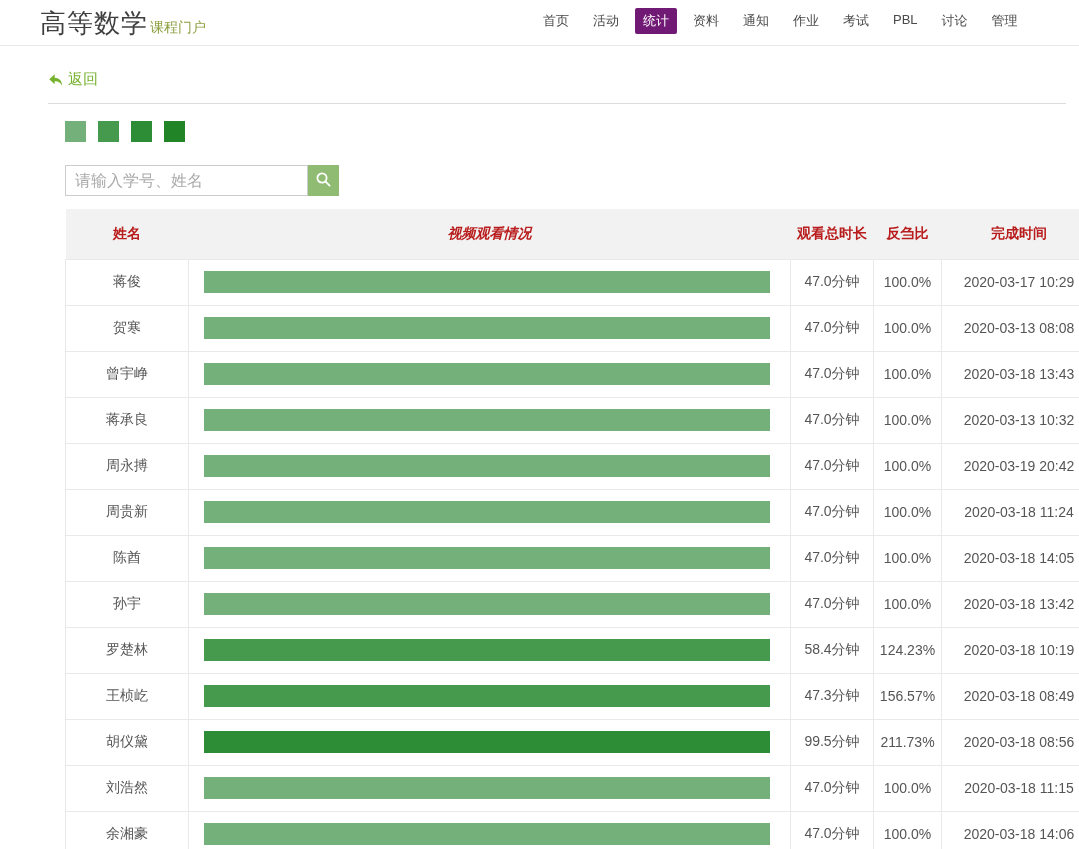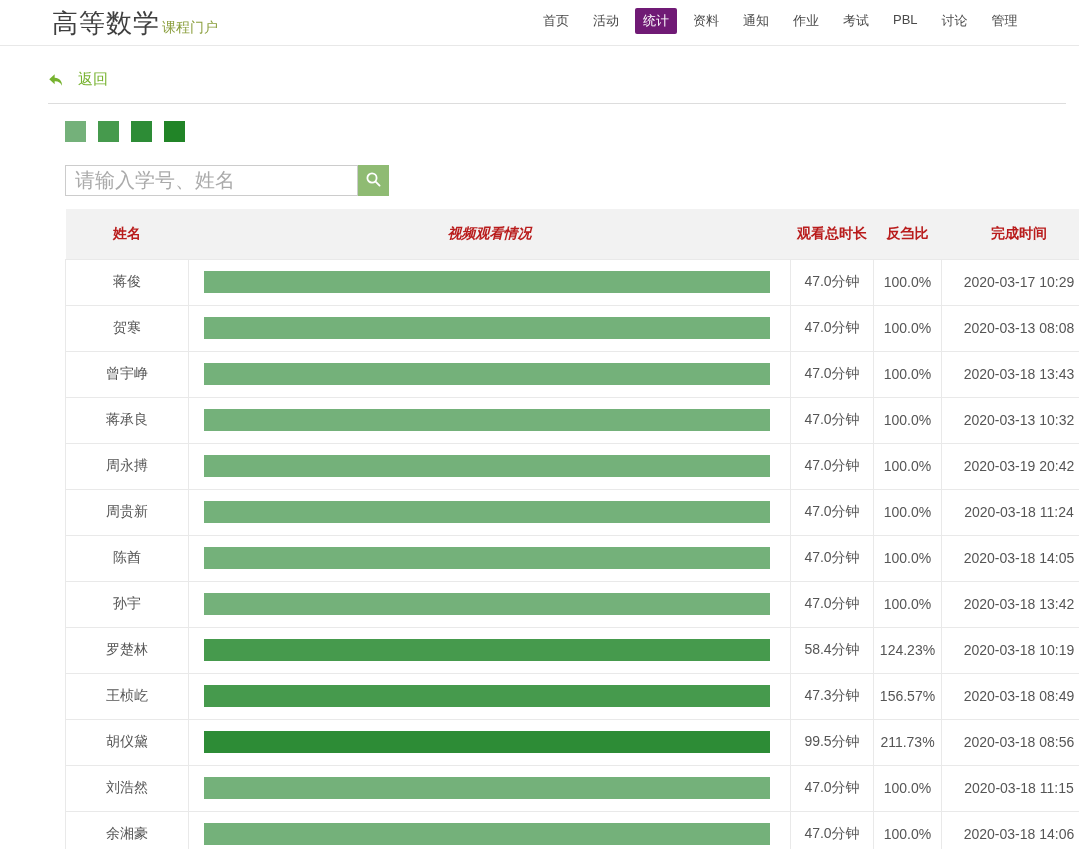--- a/index.html
+++ b/index.html
@@ -1,45 +1,45 @@
 <!DOCTYPE html>
 <html><head>
 <meta charset="utf-8">
 <style>
   * { margin:0; padding:0; box-sizing:border-box; }
   html,body { width:1079px; height:849px; overflow:hidden; background:#fff;
     font-family:"Liberation Sans","DejaVu Sans",sans-serif; }
 
   
   .top-header { position:relative; height:46px; border-bottom:1px solid #e8e8e8; background:#fff; }
-  .logo { position:absolute; left:52px; top:6px; white-space:nowrap; cursor:pointer; }
+  .logo { position:absolute; left:40px; top:6px; white-space:nowrap; cursor:pointer; }
   .logo-main { font-size:26px; color:#3f3f3f; letter-spacing:1px; }
   .logo-sub  { font-size:14px; color:#8b9f3e; margin-left:2px; }
   .main-nav { position:absolute; left:535px; top:8px; display:flex; gap:8px; white-space:nowrap; }
   .nav-item { font-size:13px; color:#4a4a4a; padding:4px 8px; text-decoration:none; cursor:pointer; }
   .nav-item.active { background:#701a75; color:#fff; border-radius:2px; }
 
   
   .content { margin-left:48px; margin-right:13px; }
   .breadcrumb-row { display:flex; justify-content:space-between; align-items:center;
     padding:24px 0 14px 0; border-bottom:1px solid #ddd; }
   .breadcrumb { font-size:15px; margin-left:17px; }
   .crumb { color:#999; cursor:pointer; }
   .sep { color:#999; margin:0 6px; }
   .current { color:#333; }
-  .back-link { display:flex; align-items:center; gap:15px; font-size:15px; color:#76b22e;
+  .back-link { display:flex; align-items:center; gap:5px; font-size:15px; color:#76b22e;
     text-decoration:none; cursor:pointer;text-align:center; }
   .back-link svg { display:block; }
 
   .legend { margin:17px 0 0 17px; display:flex; gap:12px; }
   .legend-swatch { width:21px; height:21px; display:inline-block; }
 
   .search-row { margin:23px 0 0 17px; display:flex; }
-  .search-input { width:293px; height:31px; border:1px solid #ccc; padding:4px 9px;
-    font-size:20px; color:#555; outline:none; }
+  .search-input { width:243px; height:31px; border:1px solid #ccc; padding:4px 9px;
+    font-size:16px; color:#555; outline:none; }
   .search-input::placeholder { color:#aaa; }
   .search-button { width:31px; height:31px; border:none; background:#8fbb73;
     display:flex; align-items:center; justify-content:center; cursor:pointer; }
 
   
   .stats-table { margin:13px 0 0 17px; border-collapse:collapse; table-layout:fixed; width:1031px; }
   .stats-table thead tr { background:#f2f2f2; height:50px; }
   .stats-table th { font-size:14px; color:#b91c1c; font-weight:bold; text-align:center; }
   .stats-table tbody tr { height:46px; background:#fff; }
   .stats-table td { border:1px solid #e9e9e9; font-size:14px; color:#555; text-align:center; }

